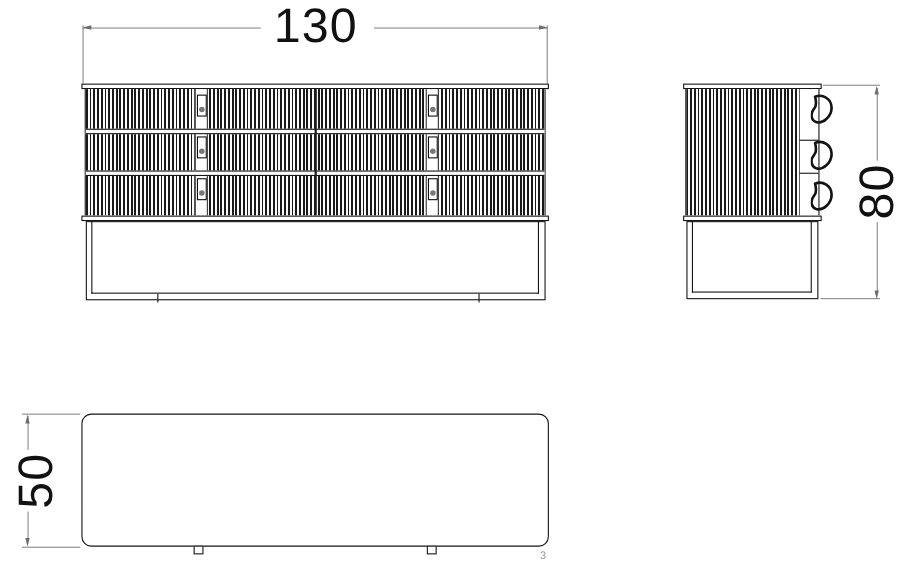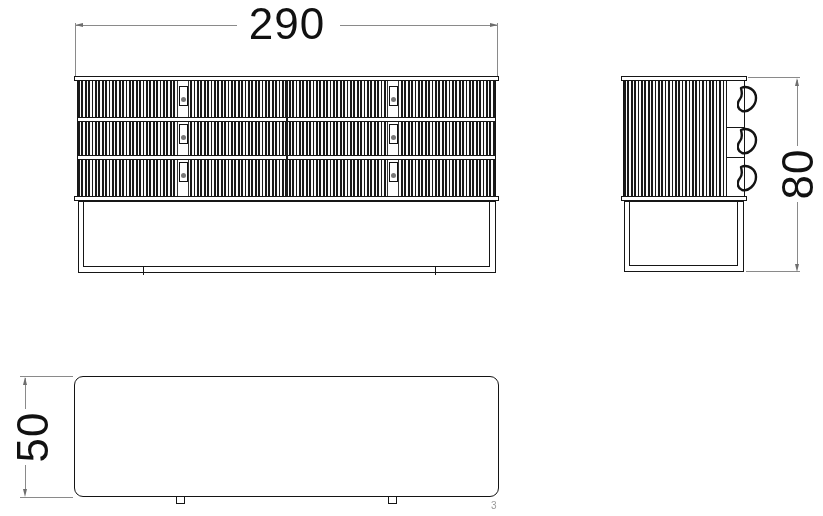--- a/index.html
+++ b/index.html
@@ -38,21 +38,21 @@
   .tab{position:absolute;width:9px;height:8px;background:#ffffff;border:1.4px solid #161616}
   .page-no{position:absolute;font-size:10px;color:#9b9b9b}
 </style>
 </head>
 <body>
 
 <div id="canvas">
 
   <section>
 
-    <div class="dim" style="left:239px;top:2px">290</div>
+    <div class="dim" style="left:239px;top:2px">130</div>
     <div class="hl" style="left:75px;top:25px;width:162px"></div>
     <div class="hl" style="left:340px;top:25px;width:158px"></div>
     <div class="arr l" style="left:75px;top:22.5px"></div>
     <div class="arr r" style="left:490px;top:22.5px"></div>
     <div class="vl" style="left:75px;top:23px;height:53px"></div>
     <div class="vl" style="left:497px;top:23px;height:53px"></div>
 
     <div class="panel" style="left:74px;top:76px;width:425px;height:4.5px"></div>
 
     <div class="bodyv flutes" style="left:77px;top:80.5px;width:419px;height:115.5px">

